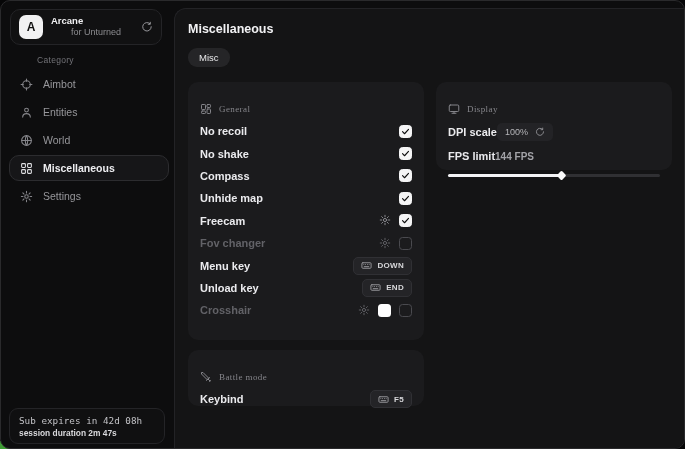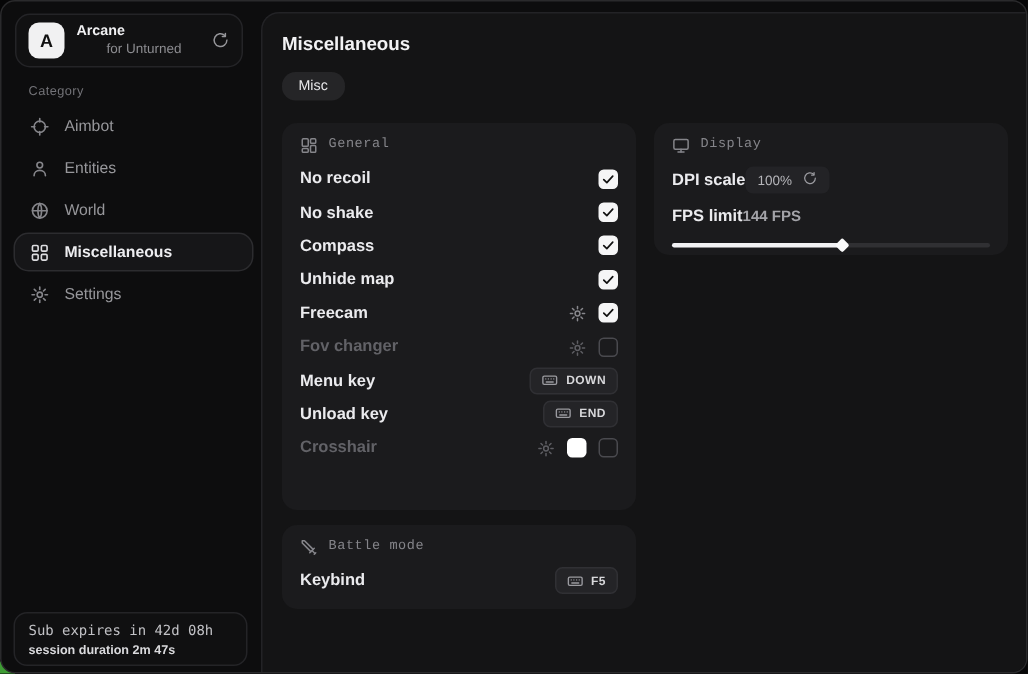--- a/index.html
+++ b/index.html
@@ -14,52 +14,52 @@
   
   .sidebar{position:absolute;left:0;top:0;width:172px;height:100%;}
   .app-card{position:absolute;left:9px;top:8px;width:152px;height:36px;border:1px solid #242427;
     border-radius:10px;box-sizing:border-box;display:flex;align-items:center;padding:0 8px;gap:8px;background:#111112;}
   .avatar{width:24px;height:24px;border-radius:7px;background:#f1f1f2;color:#111;
     font-weight:bold;font-size:12px;display:flex;align-items:center;justify-content:center;flex:none;}
   .app-meta{flex:1;line-height:1.25;min-width:0;}
   .app-title{font-size:9.5px;font-weight:bold;color:#f0f0f2;}
   .app-sub{font-size:9px;color:#8c8c90;padding-left:20px;}
   .reload-btn{color:#96969a;flex:none;display:flex;}
-  .cat-label{position:absolute;left:18px;top:54px;font-size:8.5px;color:#737378;letter-spacing:.3px;}
+  .cat-label{position:absolute;left:36px;top:54px;font-size:8.5px;color:#737378;letter-spacing:.3px;}
   .nav{position:absolute;left:8px;top:70px;right:4px;}
   .nav-item{height:26px;margin-bottom:2px;display:flex;align-items:center;gap:10px;padding:0 10px;
     border-radius:10px;border:1px solid transparent;color:#97979b;font-size:10.5px;cursor:pointer;box-sizing:border-box;}
   .nav-item .ic{color:#85858a;}
   .nav-item.selected{background:#161618;border-color:#2c2c2f;color:#ededf0;font-weight:bold;}
   .nav-item.selected .ic{color:#dcdcdf;}
   .nav-item svg{width:13px;height:13px;}
   .foot-card{position:absolute;left:8px;bottom:4px;width:156px;border:1px solid #242427;border-radius:9px;
     box-sizing:border-box;padding:6px 9px 5px;background:#101011;}
   .foot1{font-family:"DejaVu Sans Mono",monospace;font-size:9.3px;color:#c2c2c6;white-space:nowrap;}
   .foot2{font-size:8.4px;font-weight:bold;color:#d9d9dc;margin-top:2px;white-space:nowrap;}
 
   
   .main{position:absolute;left:173px;top:7px;right:0;bottom:0;background:#141415;
     border-top:1px solid #232326;border-left:1px solid #232326;border-radius:12px 0 0 0;}
   .page-title{position:absolute;left:13px;top:13px;font-size:12.5px;font-weight:bold;color:#f2f2f4;}
   .tabs{position:absolute;left:13px;top:39px;display:flex;gap:6px;}
   .tab{background:#252527;border-radius:9px;padding:4px 11px;font-size:9.5px;color:#e8e8ea;cursor:pointer;}
 
   .card{position:absolute;background:#1b1b1d;border-radius:10px;box-sizing:border-box;padding:9px 12px;}
-  .card-head{display:flex;align-items:flex-start;gap:7px;font-family:Liberation Mono, monospace;
-    font-size:9px;color:#85858a;letter-spacing:.4px;margin-bottom:5px;}
+  .card-head{display:flex;align-items:center;gap:7px;font-family:Liberation Serif, serif;
+    font-size:9px;color:#85858a;letter-spacing:.4px;margin-bottom:5px;margin-top:12px;}
   .card-head .ic{color:#85858a;}
   .card-general{left:13px;top:73px;width:236px;height:258px;}
   .card-battle{left:13px;top:341px;width:236px;height:56px;}
   .card-display{left:261px;top:73px;width:236px;height:88px;}
 
   .g-row{height:22.4px;display:flex;align-items:center;justify-content:space-between;}
   .g-label{font-size:11px;font-weight:bold;color:#ebebee;}
   .g-row.dim .g-label{color:#626267;}
-  .controls{display:flex;align-items:flex-end;gap:8px;}
+  .controls{display:flex;align-items:flex-start;gap:8px;}
   .gear-btn{color:#88888d;display:flex;cursor:pointer;}
   .g-row.dim .gear-btn{color:#5e5e63;}
   .cb{width:13px;height:13px;border-radius:3.5px;box-sizing:border-box;border:1.5px solid #4a4a4f;
     display:flex;align-items:center;justify-content:center;cursor:pointer;flex:none;}
   .cb.on{background:#f5f5f6;border-color:#f5f5f6;}
   .cb svg{width:9px;height:9px;stroke:#111;stroke-width:3;}
   .swatch{width:13px;height:13px;border-radius:3.5px;cursor:pointer;flex:none;}
   .kpill{display:flex;align-items:center;gap:5px;background:#242427;border:1px solid #303034;
     border-radius:5px;height:16px;padding:0 7px;cursor:pointer;}
   .kpill .ic{color:#9b9ba0;}

